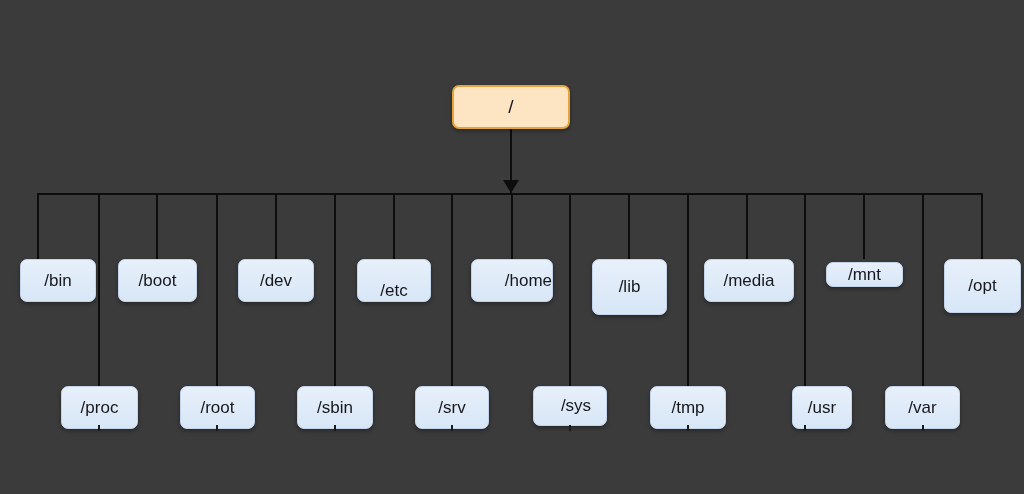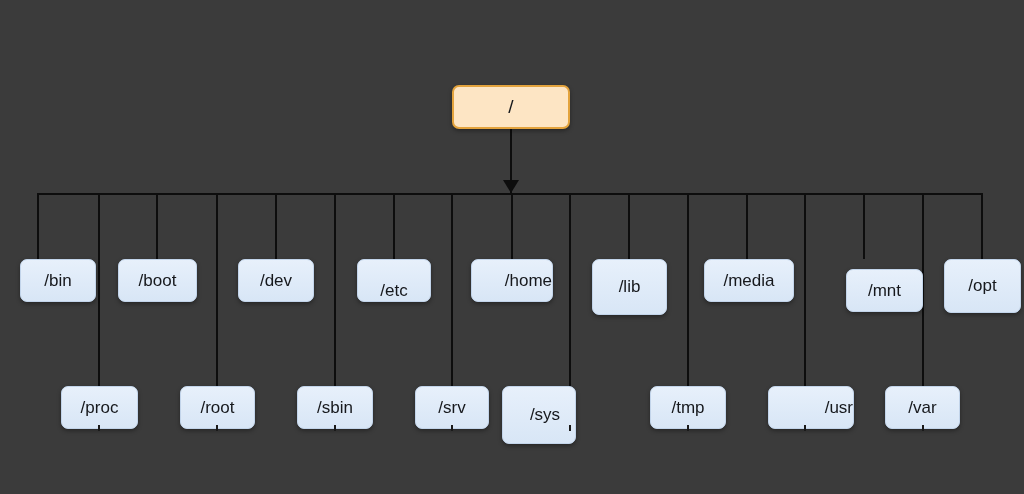--- a/index.html
+++ b/index.html
@@ -146,45 +146,45 @@
       </div>
       <div class="node dir" style="left: 471px; top: 259px; width: 82px; height: 43px; justify-content: flex-end;">
         <span>/home</span>
       </div>
       <div class="node dir" style="left: 592px; top: 259px; width: 75px; height: 56px;">
         <span>/lib</span>
       </div>
       <div class="node dir" style="left: 704px; top: 259px; width: 90px; height: 43px;">
         <span>/media</span>
       </div>
-      <div class="node dir" style="left: 826px; top: 269px; width: 77px; height: 43px; margin-left: 20px;">
+      <div class="node dir" style="left: 826px; top: 262px; width: 77px; height: 25px;">
         <span>/mnt</span>
       </div>
       <div class="node dir" style="left: 944px; top: 259px; width: 77px; height: 54px;">
         <span>/opt</span>
       </div>
       <div class="node dir" style="left: 61px; top: 386px; width: 77px; height: 43px;">
         <span>/proc</span>
       </div>
       <div class="node dir" style="left: 180px; top: 386px; width: 75px; height: 43px;">
         <span>/root</span>
       </div>
       <div class="node dir" style="left: 297px; top: 386px; width: 76px; height: 43px;">
         <span>/sbin</span>
       </div>
       <div class="node dir" style="left: 415px; top: 386px; width: 74px; height: 43px;">
         <span>/srv</span>
       </div>
-      <div class="node dir" style="left: 502px; top: 386px; width: 74px; height: 58px; padding-left: 12px;">
+      <div class="node dir" style="left: 533px; top: 386px; width: 74px; height: 40px; padding-left: 12px;">
         <span>/sys</span>
       </div>
       <div class="node dir" style="left: 650px; top: 386px; width: 76px; height: 43px;">
         <span>/tmp</span>
       </div>
-      <div class="node dir" style="left: 768px; top: 386px; width: 86px; height: 43px; justify-content: flex-end;">
+      <div class="node dir" style="left: 792px; top: 386px; width: 60px; height: 43px;">
         <span>/usr</span>
       </div>
       <div class="node dir" style="left: 885px; top: 386px; width: 75px; height: 43px;">
         <span>/var</span>
       </div>
     </div>
 
 </div>
 
 </body></html>

